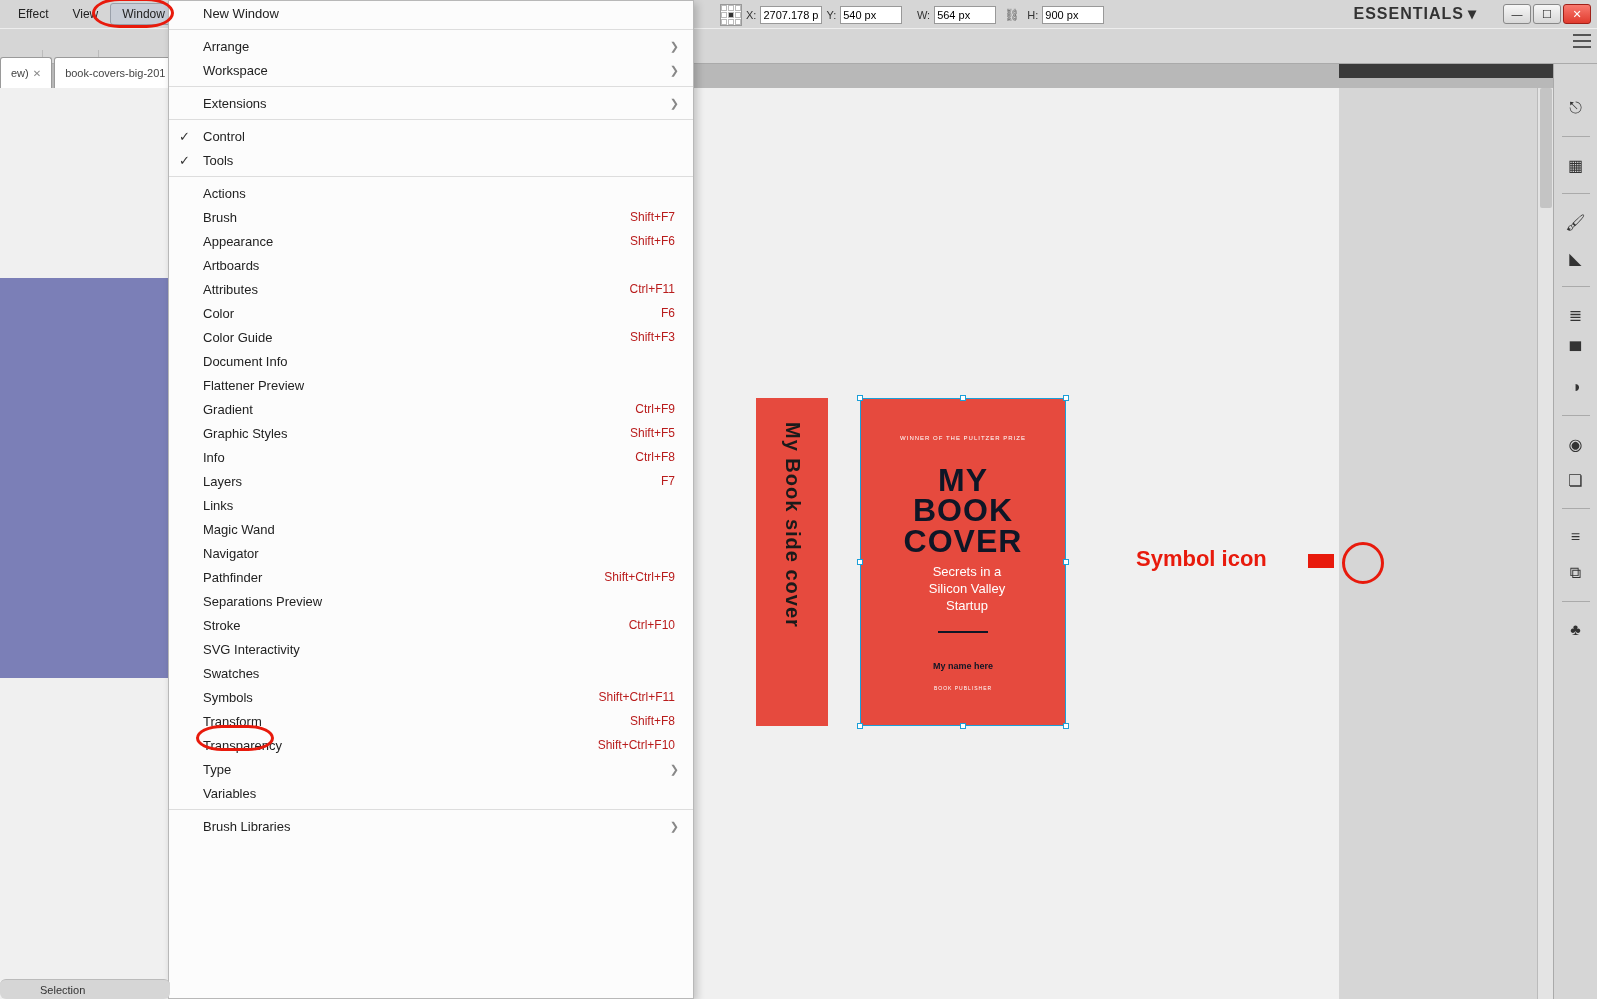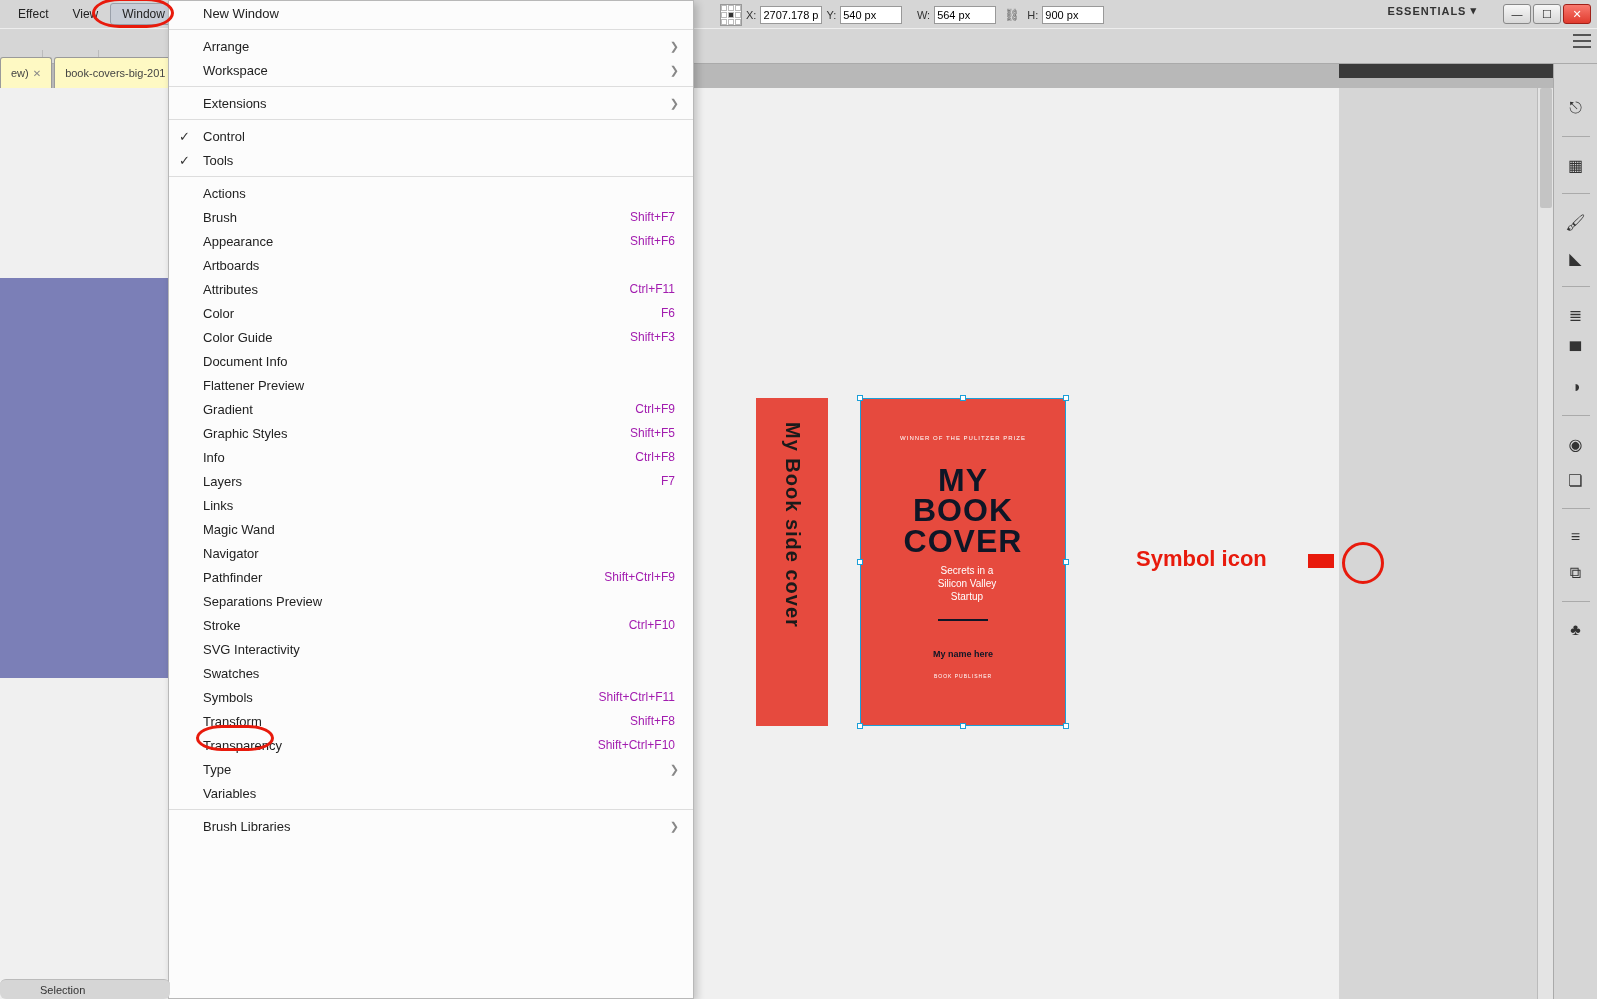--- a/index.html
+++ b/index.html
@@ -1,56 +1,56 @@
 <!DOCTYPE html>
 <html><head>
 <meta charset="utf-8">
 <style>
   html,body{margin:0;padding:0;width:1597px;height:999px;font-family:Tahoma,Arial,sans-serif;font-size:12px;color:#222;background:#d6d6d6;overflow:hidden;}
   *{box-sizing:border-box;}
   
   .menubar{position:absolute;left:0;top:0;width:1597px;height:28px;background:#d6d6d6;display:flex;align-items:center;padding-left:6px;}
   .menubar .mi{padding:4px 12px;cursor:default;}
   .menubar .mi.selected{background:#c8cdd6;border:1px solid #9aa0aa;border-radius:3px;padding:3px 11px;}
-  .workspace-switch{position:absolute;right:120px;top:4px;font-size:11px;font-weight:bold;color:#333;letter-spacing:1px;display:flex;align-items:flex-end;gap:4px;}
+  .workspace-switch{position:absolute;right:120px;top:4px;font-size:16px;font-weight:bold;color:#333;letter-spacing:1px;display:flex;align-items:flex-end;gap:4px;}
   .win-controls{position:absolute;right:6px;top:4px;display:flex;gap:2px;}
   .win-btn{width:28px;height:20px;border:1px solid #888;border-radius:3px;background:linear-gradient(#f7f7f7,#d8d8d8);display:flex;align-items:center;justify-content:center;font-size:11px;}
   .win-btn.close{background:linear-gradient(#f97a6f,#e03b2e);color:#fff;border-color:#a02018;}
   
   .ctrlbar{position:absolute;left:0;top:28px;width:1597px;height:36px;background:#d6d6d6;border-top:1px solid #eee;border-bottom:1px solid #aaa;display:flex;align-items:center;padding-left:6px;font-size:11px;color:#333;gap:6px;}
   .ctrlbar .seg{display:flex;align-items:center;gap:4px;padding:0 6px;border-right:1px solid #bbb;height:24px;margin-top:32px;}
   .transform-grp{position:absolute;left:720px;top:4px;display:flex;align-items:center;gap:4px;}
   .transform-grp .lbl{font-size:11px;color:#333;}
   .transform-grp input{width:62px;height:18px;font-size:11px;border:1px solid #999;background:#fff;}
   
   .doctabs{position:absolute;left:0;top:64px;width:1597px;height:24px;background:#b8b8b8;display:flex;align-items:flex-end;padding-left:0;}
-  .doctab{height:22px;background:#fef9c3;border:1px solid #9a9a9a;border-bottom:none;border-radius:3px 3px 0 0;padding:15px 10px;font-size:11px;color:#444;margin-right:2px;display:flex;align-items:center;gap:4px;}
+  .doctab{height:22px;background:#ffffff;border:1px solid #9a9a9a;border-bottom:none;border-radius:3px 3px 0 0;padding:15px 10px;font-size:11px;color:#444;margin-right:2px;display:flex;align-items:center;gap:4px;}
   .doctab .x{color:#888;font-size:10px;}
   
   .canvas{position:absolute;left:0;top:88px;width:1339px;height:911px;background:#f0f0f0;}
   .artboard-left{position:absolute;left:0;top:190px;width:168px;height:400px;background:#7b7fb7;}
   .cover{position:absolute;left:860px;top:310px;width:206px;height:328px;background:#e64a3e;border:1px solid #1b9fd8;padding-left:40px;}
   .cover .handles div{position:absolute;width:6px;height:6px;background:#fff;border:1px solid #1b9fd8;}
   .cover .tl{top:-4px;left:-4px;} .cover .tr{top:-4px;right:-4px;} .cover .bl{bottom:-4px;left:-4px;} .cover .br{bottom:-4px;right:-4px;}
   .cover .tm{top:-4px;left:50%;margin-left:-3px;} .cover .bm{bottom:-4px;left:50%;margin-left:-3px;}
   .cover .lm{left:-4px;top:50%;margin-top:-3px;} .cover .rm{right:-4px;top:50%;margin-top:-3px;}
   .cover-inner{position:absolute;inset:0;display:flex;flex-direction:column;align-items:center;color:#0f1626;text-align:center;font-family:Arial,sans-serif;}
   .cover-prize{font-size:6px;color:#fff;margin-top:36px;letter-spacing:1px;}
   .cover-title{font-size:32px;font-weight:900;letter-spacing:1px;line-height:0.95;margin-top:24px;font-family:"Arial Black",Arial,sans-serif;}
-  .cover-sub{font-size:10px;color:#fff;margin-top:8px;line-height:1.3;margin-left:8px;}
+  .cover-sub{font-size:13px;color:#fff;margin-top:8px;line-height:1.3;margin-left:8px;}
   .cover-line{width:50px;height:2px;background:#0f1626;margin-top:16px;}
   .cover-author{font-size:9px;color:#0f1626;margin-top:28px;font-weight:bold;}
   .cover-pub{font-size:5px;color:#fff;margin-top:14px;letter-spacing:1px;}
   .spine{position:absolute;left:756px;top:310px;width:72px;height:328px;background:#e64a3e;}
   .spine-text{position:absolute;top:24px;left:50%;transform:translateX(-50%);writing-mode:vertical-rl;font-size:20px;font-weight:600;color:#1a1a1a;letter-spacing:1px;font-family:sans-serif;}
   
   .dropdown{position:absolute;left:168px;top:0;width:526px;height:999px;background:#fcfcfc;border:1px solid #b8b8b8;box-shadow:3px 3px 8px rgba(0,0,0,.2);padding:0 0;font-size:13px;color:#222;}
   .drop-row{display:flex;align-items:center;height:24px;padding:0 18px 0 34px;cursor:default;position:relative;}
   .drop-row.sep{height:0;border-top:1px solid #ddd;margin:4px 0;padding:0;}
-  .drop-row .sc{margin-left:auto;color:#a21caf;font-size:12px;}
+  .drop-row .sc{margin-left:auto;color:#b91c1c;font-size:12px;}
   .drop-row .arrow{position:absolute;right:14px;color:#888;font-size:11px;}
   .drop-row .chk{position:absolute;left:10px;color:#333;font-size:13px;}
   
   .anno{position:absolute;border:3px solid #e81a0c;border-radius:50%;pointer-events:none;}
   .anno-label{position:absolute;color:#e81a0c;font-weight:bold;font-size:22px;}
   .anno-arrow{position:absolute;width:26px;height:14px;background:#e81a0c;}
   
   .dock{position:absolute;right:0;top:64px;width:44px;height:935px;background:#d6d6d6;border-left:1px solid #aaa;display:flex;flex-direction:column;align-items:center;padding-top:30px;gap:8px;}
   .dock .dicon{width:28px;height:28px;display:flex;align-items:center;justify-content:center;color:#333;font-size:16px;background:#d6d6d6;}
   .dock .dsep{width:28px;height:0;border-top:1px solid #aaa;margin:6px 0;}

